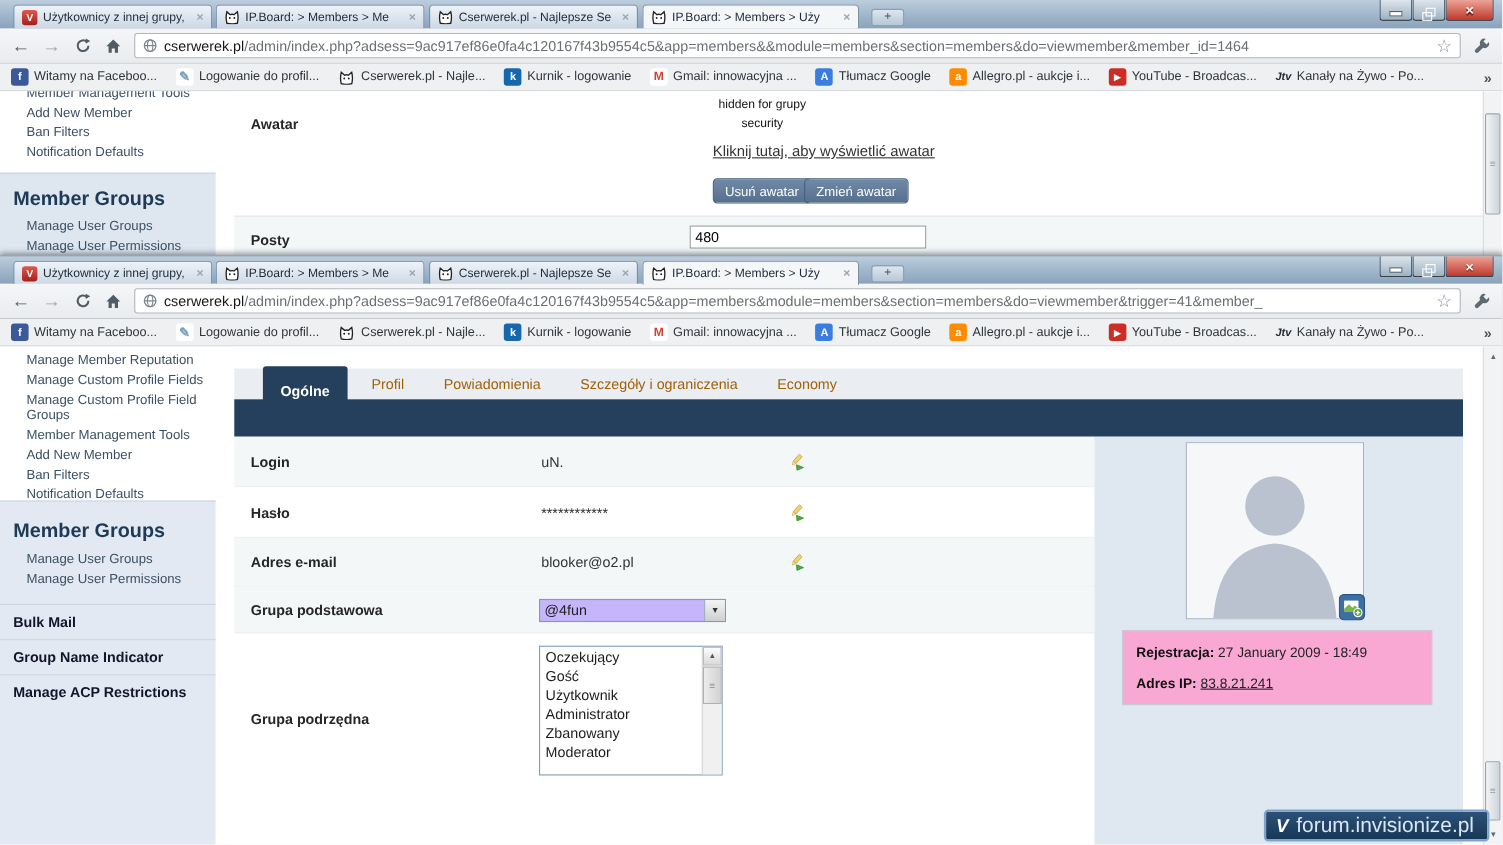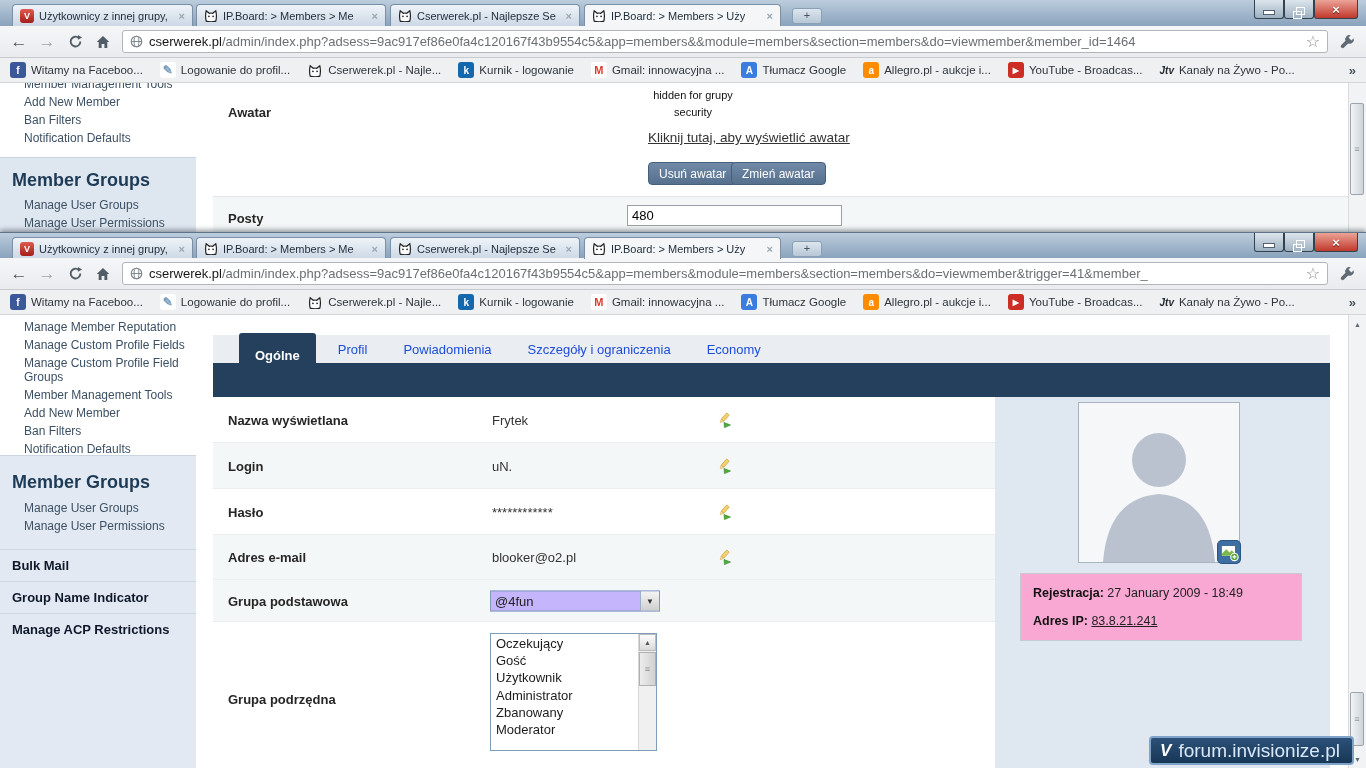--- a/index.html
+++ b/index.html
@@ -75,21 +75,21 @@
              color:#111;text-align:center;line-height:17px;padding-top:6px;box-sizing:border-box}
   .showlink{position:absolute;left:435px;top:47px;font-size:13.5px;color:#333;text-decoration:underline;cursor:pointer}
   .ipbtn{position:absolute;top:79px;height:23px;box-sizing:border-box;cursor:pointer;
          background:linear-gradient(#7089a6,#55708d);border:1px solid #46607c;border-radius:4px;
          color:#fff;font-size:12px;padding:0 10px;display:flex;align-items:center}
   .txtinput{border:1px solid #9aa0a5;font-size:13px;padding:1px 4px;font-family:"Liberation Sans",sans-serif}
   
   .content2{position:absolute;left:213px;width:1135px;top:0;bottom:0;background:#fff}
   .ctabs{position:absolute;left:0;top:20px;width:1117px;height:28px;background:#eaedf1;
          display:flex;align-items:stretch;padding-left:26px;box-sizing:border-box}
-  .ctab{display:flex;align-items:center;padding:0 14px;margin-right:8px;font-size:13px;color:#1d4ed8;cursor:pointer}
+  .ctab{display:flex;align-items:center;padding:0 14px;margin-right:8px;font-size:13px;color:#a16207;cursor:pointer}
   .ctab.active{margin-top:-2px;height:44px;z-index:5;background:#24405c;color:#fff;font-weight:bold;
                border-radius:3px 3px 0 0;align-self:flex-start;padding:0 16px}
   .navybar{position:absolute;left:0;top:48px;width:1117px;height:34px;background:#24405c}
   .rows{position:absolute;left:0;top:82px;width:782px}
   .frow{position:relative;border-bottom:1px solid #eceeee;box-sizing:border-box;background:#fff}
   .frow.alt{background:#f4f7f7}
   .frow .flabel{position:absolute;left:15px;top:50%;transform:translateY(-50%)}
   .fval{position:absolute;left:279px;top:50%;transform:translateY(-50%);font-size:13px;color:#333}
   .edit{position:absolute;left:503px;top:50%;transform:translateY(-50%);cursor:pointer;line-height:0}
   .titinput{position:absolute;left:277px;top:50%;transform:translateY(-50%);width:207px;height:17px}
@@ -443,31 +443,20 @@
     <div class="content2">
       <div class="ctabs">
         <div class="ctab active">Ogólne</div>
         <div class="ctab">Profil</div>
         <div class="ctab">Powiadomienia</div>
         <div class="ctab">Szczegóły i ograniczenia</div>
         <div class="ctab">Economy</div>
       </div>
       <div class="navybar"></div>
       <div class="rows">
-        <div class="frow" style="height:46px">
-          <span class="flabel">Nazwa wyświetlana</span>
-          <span class="fval">Frytek</span>
-          <span class="edit"><svg width="16" height="16" viewBox="0 0 16 16">
-                <g transform="rotate(42 8 6)">
-                  <rect x="6.6" y="0.4" width="3.4" height="8.2" rx="0.6" fill="#f5d06e" stroke="#caa23c" stroke-width="0.7"></rect>
-                  <polygon points="6.6,8.8 10,8.8 8.3,12" fill="#f3e3c3" stroke="#caa23c" stroke-width="0.5"></polygon>
-                </g>
-                <polygon points="8,10.5 14.5,13 8.5,15.6" fill="#4caf3a" stroke="#2e7d22" stroke-width="0.6"></polygon>
-              </svg></span>
-        </div>
         <div class="frow alt" style="height:46px">
           <span class="flabel">Login</span>
           <span class="fval">uN.</span>
           <span class="edit"><svg width="16" height="16" viewBox="0 0 16 16">
                 <g transform="rotate(42 8 6)">
                   <rect x="6.6" y="0.4" width="3.4" height="8.2" rx="0.6" fill="#f5d06e" stroke="#caa23c" stroke-width="0.7"></rect>
                   <polygon points="6.6,8.8 10,8.8 8.3,12" fill="#f3e3c3" stroke="#caa23c" stroke-width="0.5"></polygon>
                 </g>
                 <polygon points="8,10.5 14.5,13 8.5,15.6" fill="#4caf3a" stroke="#2e7d22" stroke-width="0.6"></polygon>
               </svg></span>

